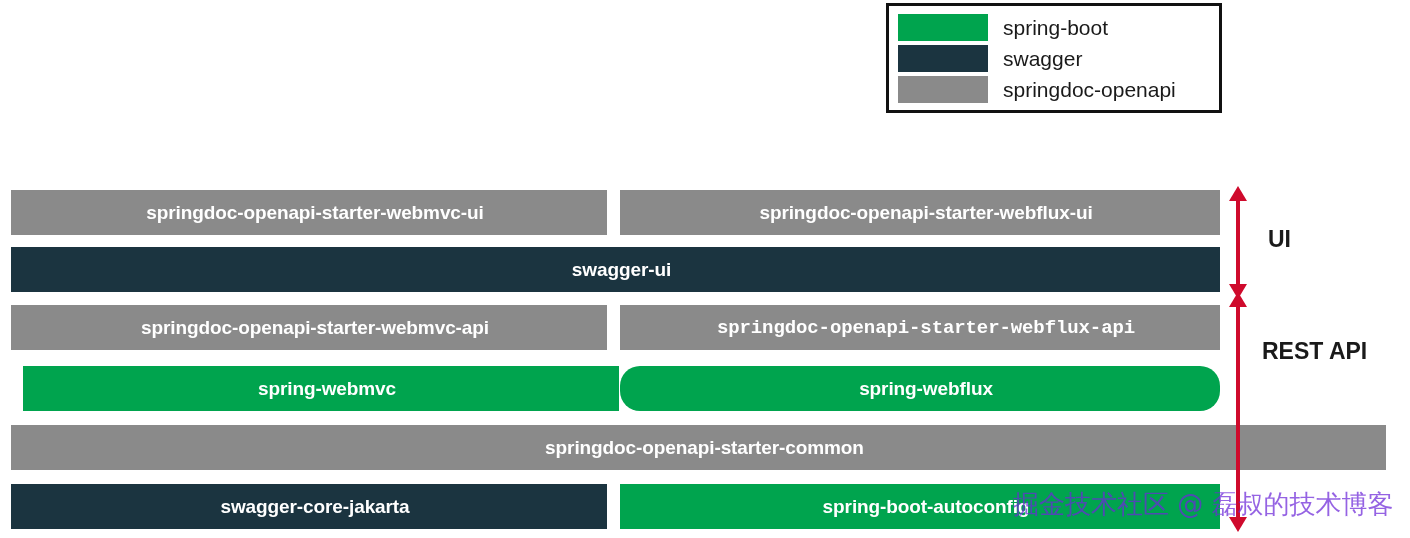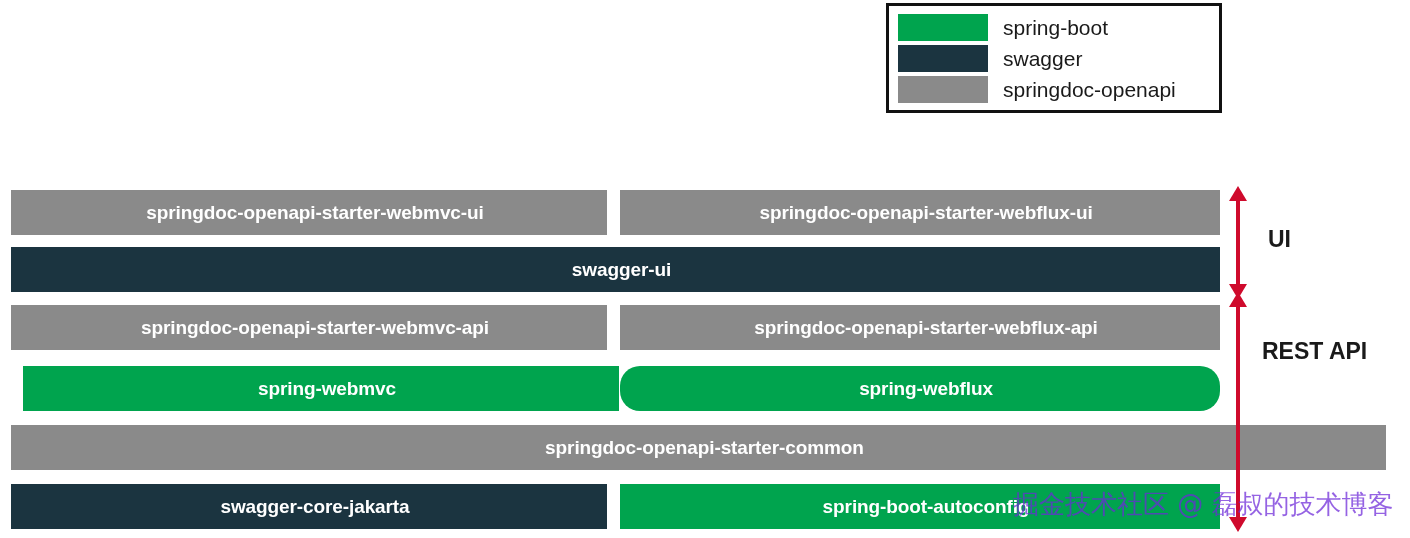--- a/index.html
+++ b/index.html
@@ -124,21 +124,21 @@
 </div>
 
 <div id="diagram">
 
   <div class="box c-gray" style="left:11px;  top:190px; width:596px; height:45px;">springdoc-openapi-starter-webmvc-ui</div>
   <div class="box c-gray" style="left:620px; top:190px; width:600px; height:45px;">springdoc-openapi-starter-webflux-ui</div>
 
   <div class="box c-dark" style="left:11px;  top:247px; width:1209px; height:45px;">swagger-ui</div>
 
   <div class="box c-gray" style="left:11px;  top:305px; width:596px; height:45px;">springdoc-openapi-starter-webmvc-api</div>
-  <div class="box c-gray" style="left:620px; top:305px; width:600px; height:45px;">springdoc-openapi-starter-webflux-api</div>
+  <div class="box c-gray" style="left:620px; top:305px; width:600px; height:45px;font-family:Liberation Mono, monospace;">springdoc-openapi-starter-webflux-api</div>
 
   <div class="box c-green" style="left:11px;  top:366px; width:596px; height:45px;margin-left:12px;">spring-webmvc</div>
   <div class="box c-green" style="left:620px; top:366px; width:600px; height:45px;border-radius:20px;">spring-webflux</div>
 
   <div class="box c-gray" style="left:11px;  top:425px; width:1375px; height:45px;">springdoc-openapi-starter-common</div>
 
   <div class="box c-dark" style="left:11px;  top:484px; width:596px; height:45px;">swagger-core-jakarta</div>
   <div class="box c-green" style="left:620px; top:484px; width:600px; height:45px;">spring-boot-autoconfig</div>
 
 </div>

